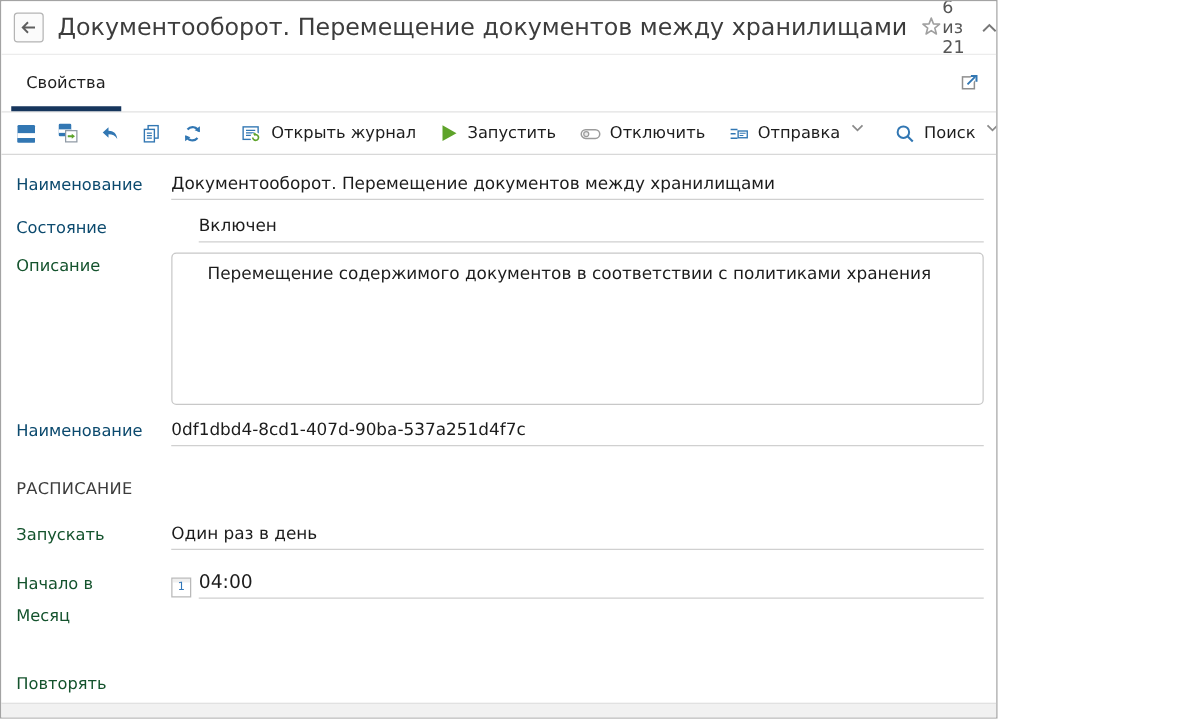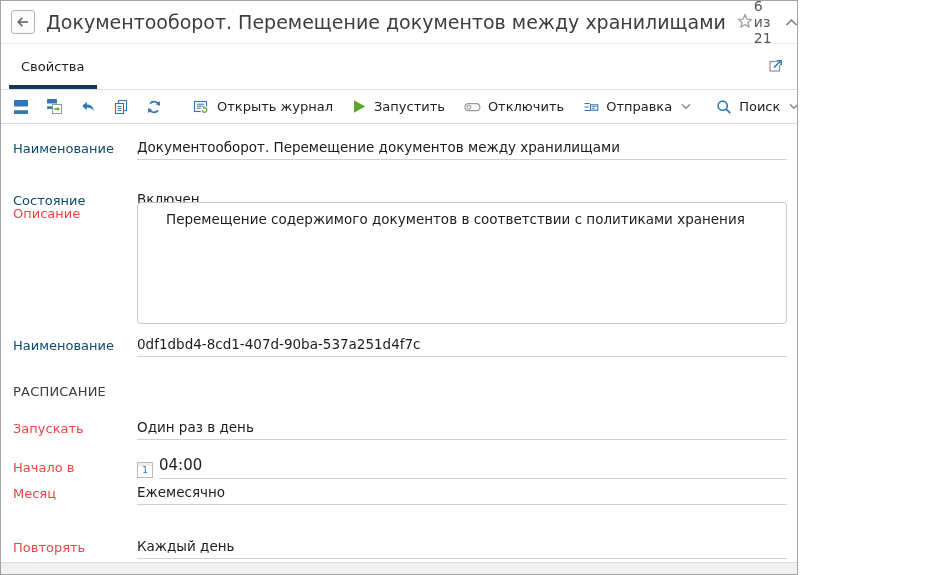--- a/index.html
+++ b/index.html
@@ -62,42 +62,42 @@
   .popout { position: absolute; right: 10px; top: 10px; background: none; border: 0; padding: 2px; }
   
   .toolbar {
     height: 34px; flex: 0 0 34px;
     display: flex; align-items: center;
     padding: 0 12px;
     background: #fff;
     border-bottom: 1px solid #d8d8d8;
   }
   .tbtn {
-    display: flex; align-items: center; gap: 7px;
+    display: flex; align-items: flex-start; gap: 7px;
     background: none; border: 0; padding: 0;
     font-family: inherit; font-size: 13px; color: #1d1d1d;
     cursor: pointer; white-space: nowrap;
   }
   .tbtn.icon-only { margin-right: 17px; }
   .tbtn.grp { margin-right: 19px; }
   .tsep { width: 1px; height: 22px; background: #c9c9c9; margin: 0 14px 0 0; }
   .dd-chev { margin-left: 2px; display: flex; align-items: center; }
   
   .form { position: relative; flex: 1 1 auto; background: #fff; }
   .row {
     position: absolute; left: 12px; right: 10px;
     height: 24px;
     display: flex; align-items: flex-end;
   }
   .flabel {
     width: 124px; flex: 0 0 124px;
     font-size: 13px; color: #0c4a6e;
     padding-bottom: 4px; white-space: nowrap;
   }
-  .flabel.link { color: #ef4444; cursor: pointer; }
+  .flabel.link { color: #14532d; cursor: pointer; }
   .fvalue {
     flex: 1 1 auto;
     font-size: 13.5px; color: #1c1c1c;
     border-bottom: 1px solid #d0d0d0;
     padding-bottom: 4px; white-space: nowrap; overflow: hidden;
   }
   .row.desc-row { height: auto; align-items: flex-start; }
   .desc-row .flabel { padding-top: 4px; }
   .textarea {
     flex: 1 1 auto; height: 122px;
@@ -269,21 +269,21 @@
     </button>
   </div>
 
   <div class="form">
 
     <div class="row" style="top:12px;">
       <div class="flabel">Наименование</div>
       <div class="fvalue">Документооборот. Перемещение документов между хранилищами</div>
     </div>
 
-    <div class="row" style="top:64px;">
+    <div class="row" style="top:46px;gap:22px;">
       <div class="flabel">Состояние</div>
       <div class="fvalue">Включен</div>
     </div>
 
     <div class="row desc-row" style="top:78px;">
       <div class="flabel link">Описание</div>
       <div class="textarea">Перемещение содержимого документов в соответствии с политиками хранения</div>
     </div>
 
     <div class="row" style="top:209px;">
@@ -301,24 +301,22 @@
     <div class="row" style="top:331px;">
       <div class="flabel link">Начало в</div>
       <span class="date-icon">
         <span>1</span>
       </span>
       <div class="inline-value">04:00</div>
     </div>
 
     <div class="row" style="top:357px;">
       <div class="flabel link">Месяц</div>
-      <div class="fvalue">Ежемесячно</div>
     </div>
 
     <div class="row" style="top:411px;">
       <div class="flabel link">Повторять</div>
-      <div class="fvalue">Каждый день</div>
     </div>
 
   </div>
 
   <div class="bottom-strip"></div>
 </div>
 
 </body></html>

